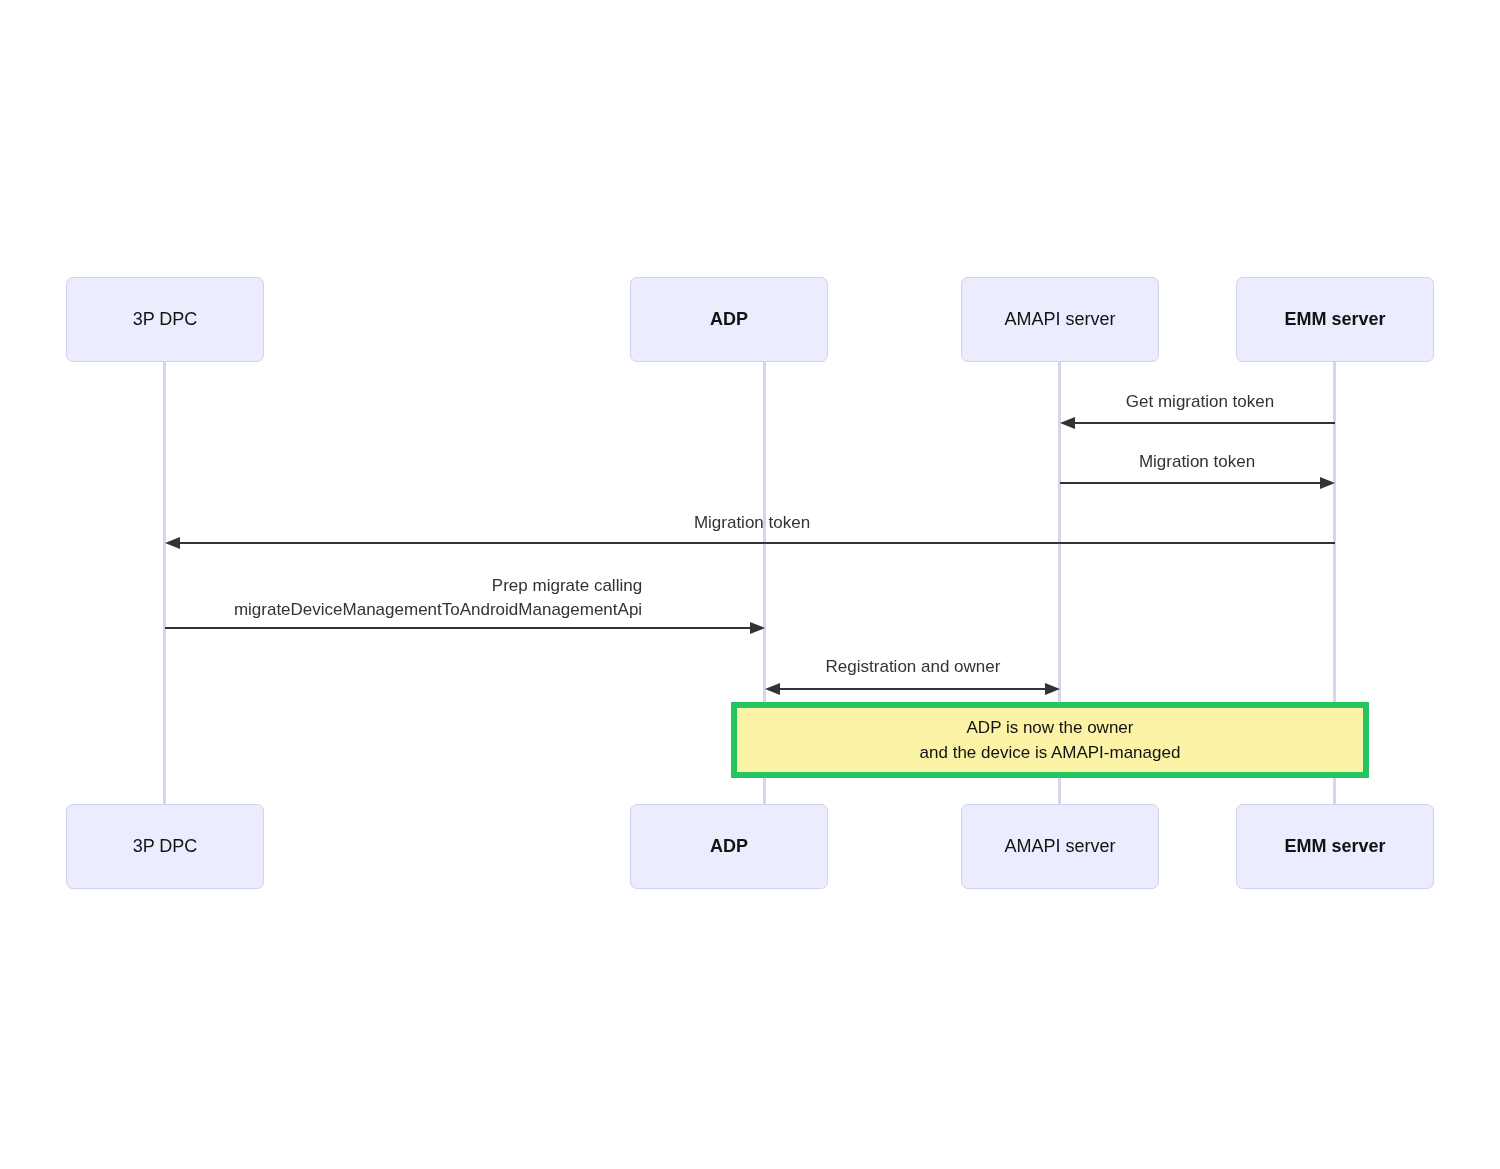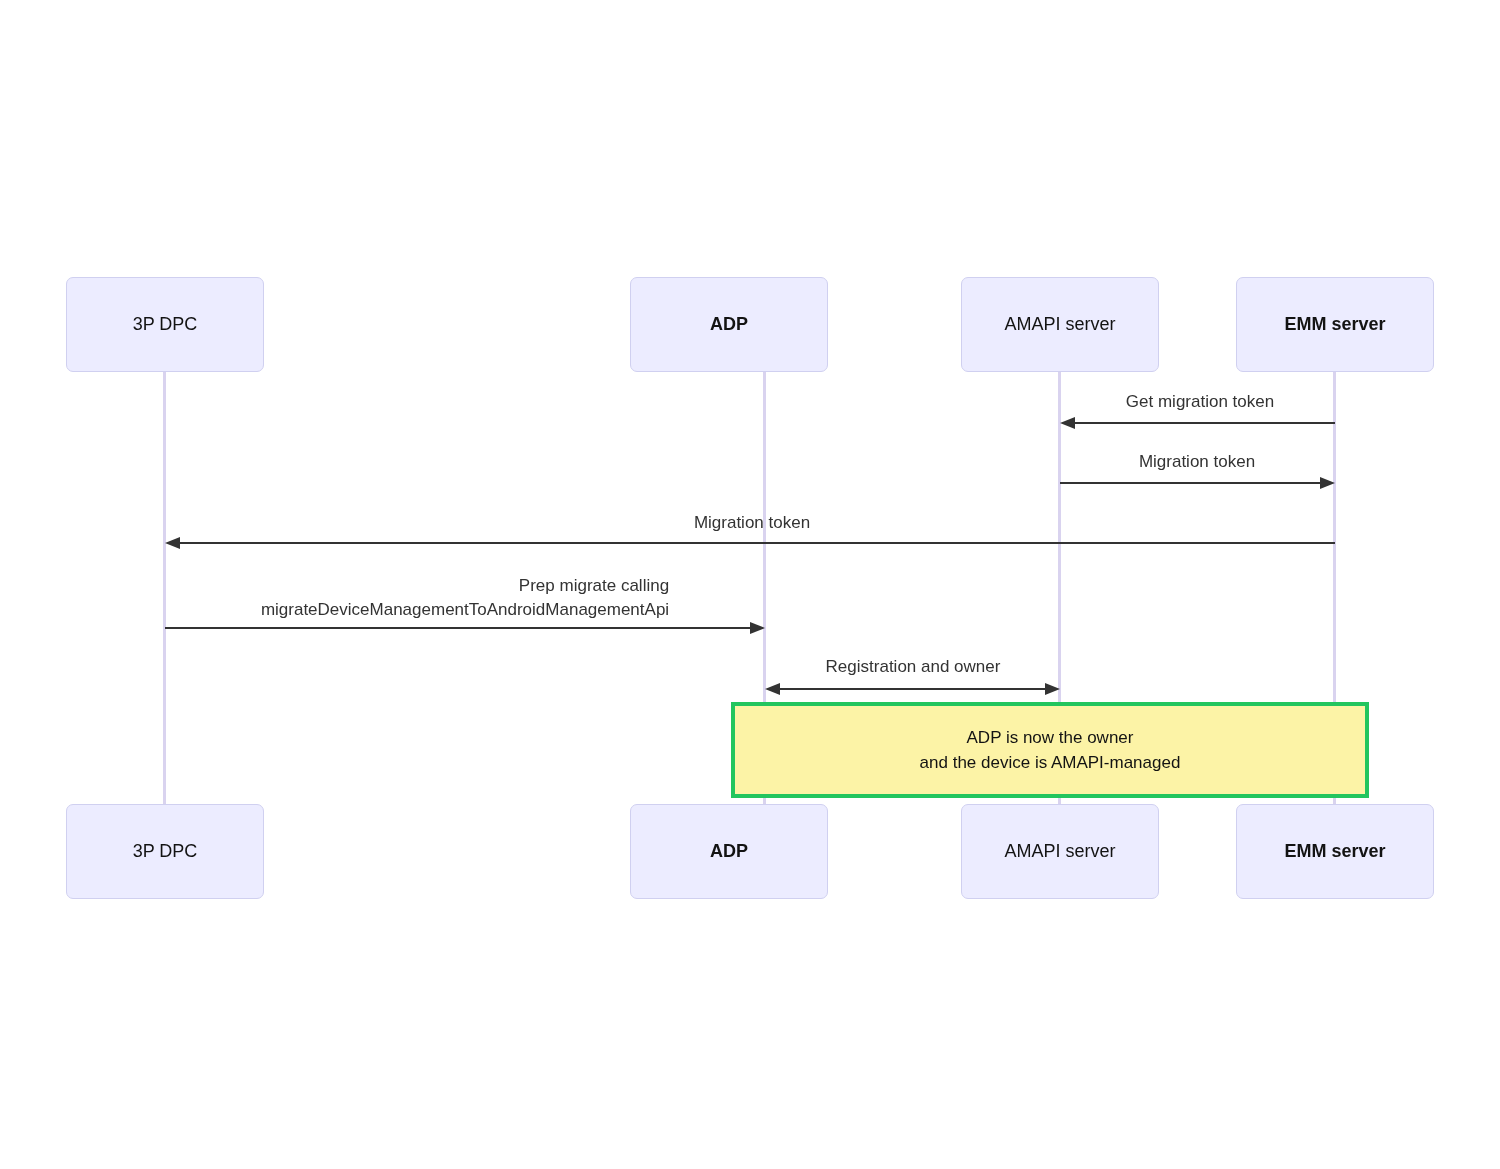--- a/index.html
+++ b/index.html
@@ -27,21 +27,21 @@
   .l0 { left: 163px; }
   .l1 { left: 763px; }
   .l2 { left: 1058px; }
   .l3 { left: 1333px; }
 
   
   .actor {
     position: absolute;
     box-sizing: border-box;
     width: 198px;
-    height: 95px;
+    height: 85px;
     background: #ececff;
     border: 1px solid #d0d0f0;
     border-radius: 7px;
     display: flex;
     align-items: center;
     justify-content: center;
     font-size: 18px;
     color: #131313;
   }
   .row-top    { top: 277px; }
@@ -88,33 +88,33 @@
     position: absolute;
     transform: translateX(-50%);
     white-space: nowrap;
     font-size: 17px;
     color: #333333;
     text-align: right;
   }
   .m1-label { left: 1200px; top: 392px; }
   .m2-label { left: 1197px; top: 452px; }
   .m3-label { left: 752px;  top: 513px; }
-  .m4-label { left: 465px;  top: 574px; line-height: 24px; }
+  .m4-label { left: 438px;  top: 574px; line-height: 24px; }
   .m5-label { left: 913px;  top: 657px; }
 
   
   .note {
     position: absolute;
     left: 731px;
     top: 702px;
     width: 638px;
-    height: 96px;
+    height: 76px;
     box-sizing: border-box;
     background: #fcf3a6;
-    border: 4px solid #22c55e;
+    border: 6px solid #22c55e;
     display: flex;
     flex-direction: column;
     align-items: center;
     justify-content: center;
     font-size: 17px;
     line-height: 25px;
     color: #131313;
     text-align: center;
   }
 </style>

